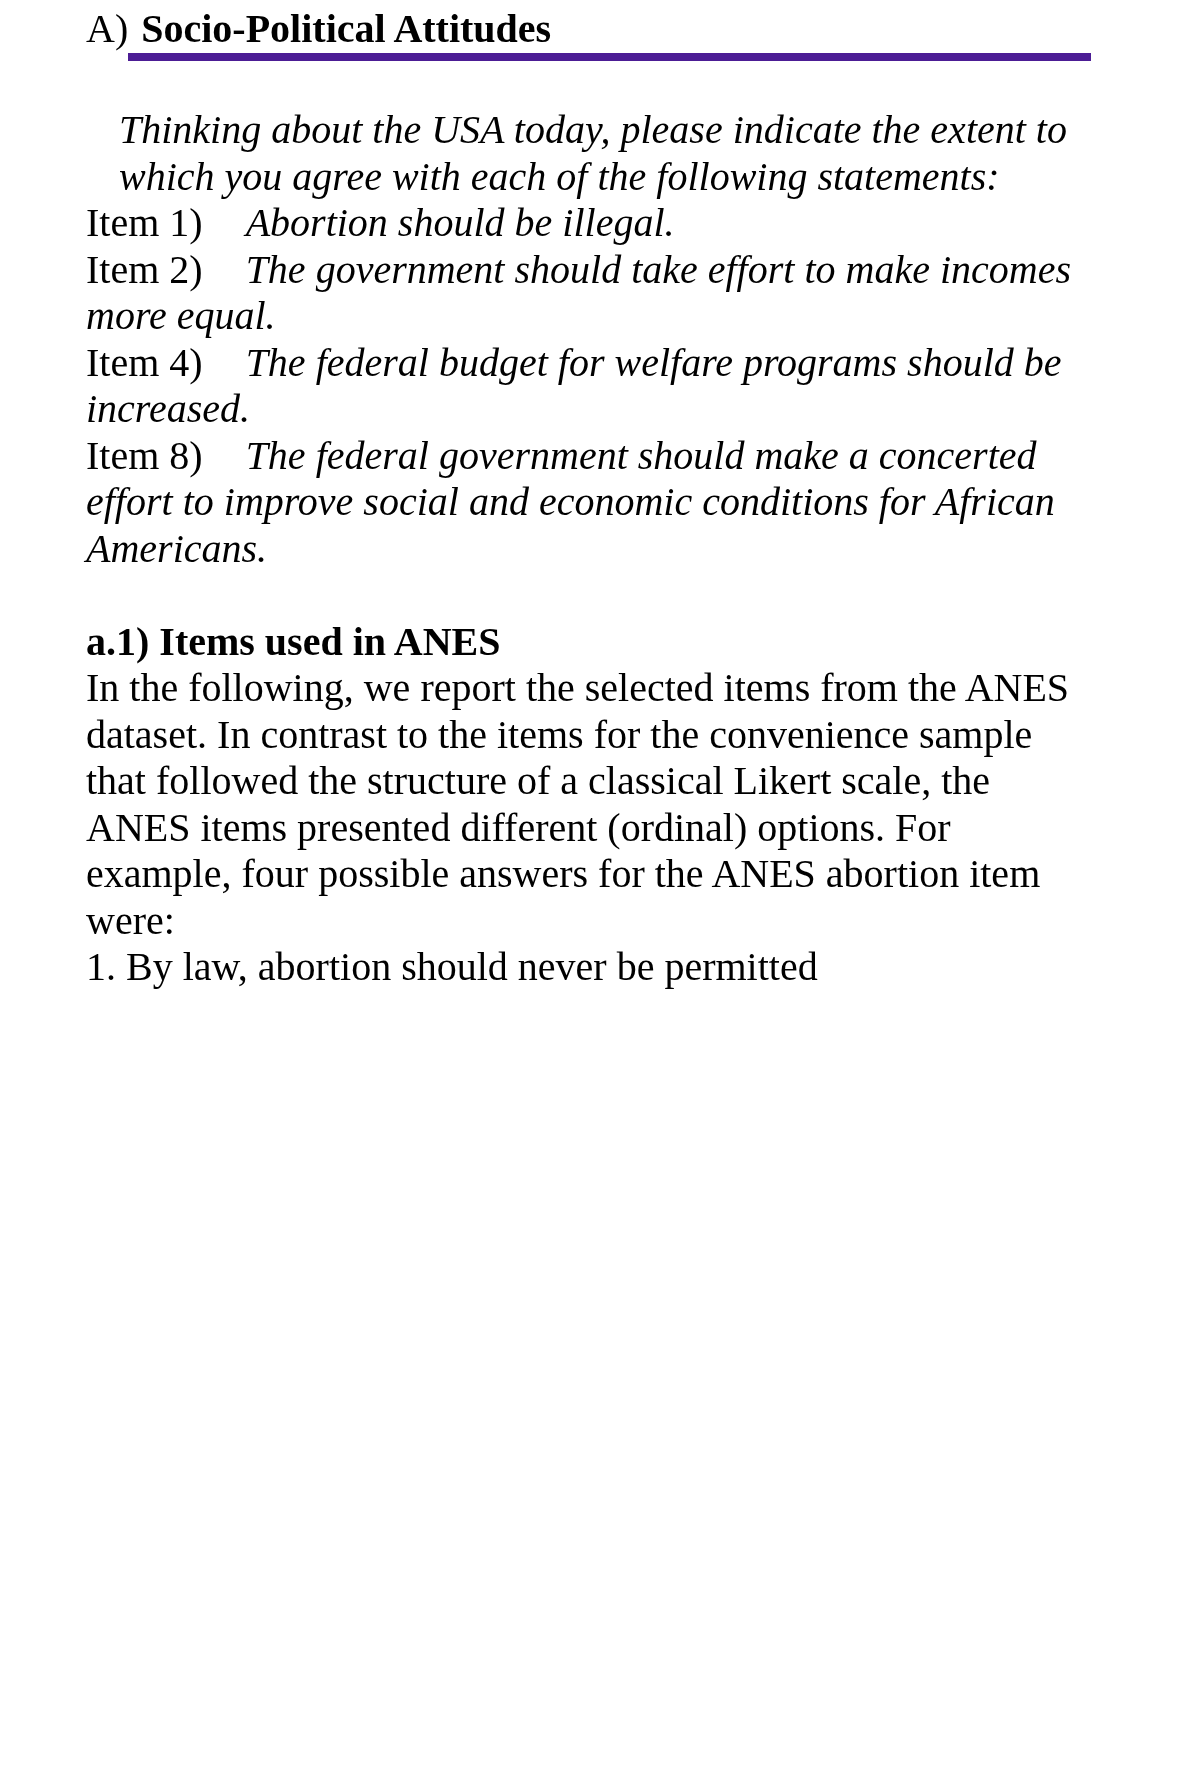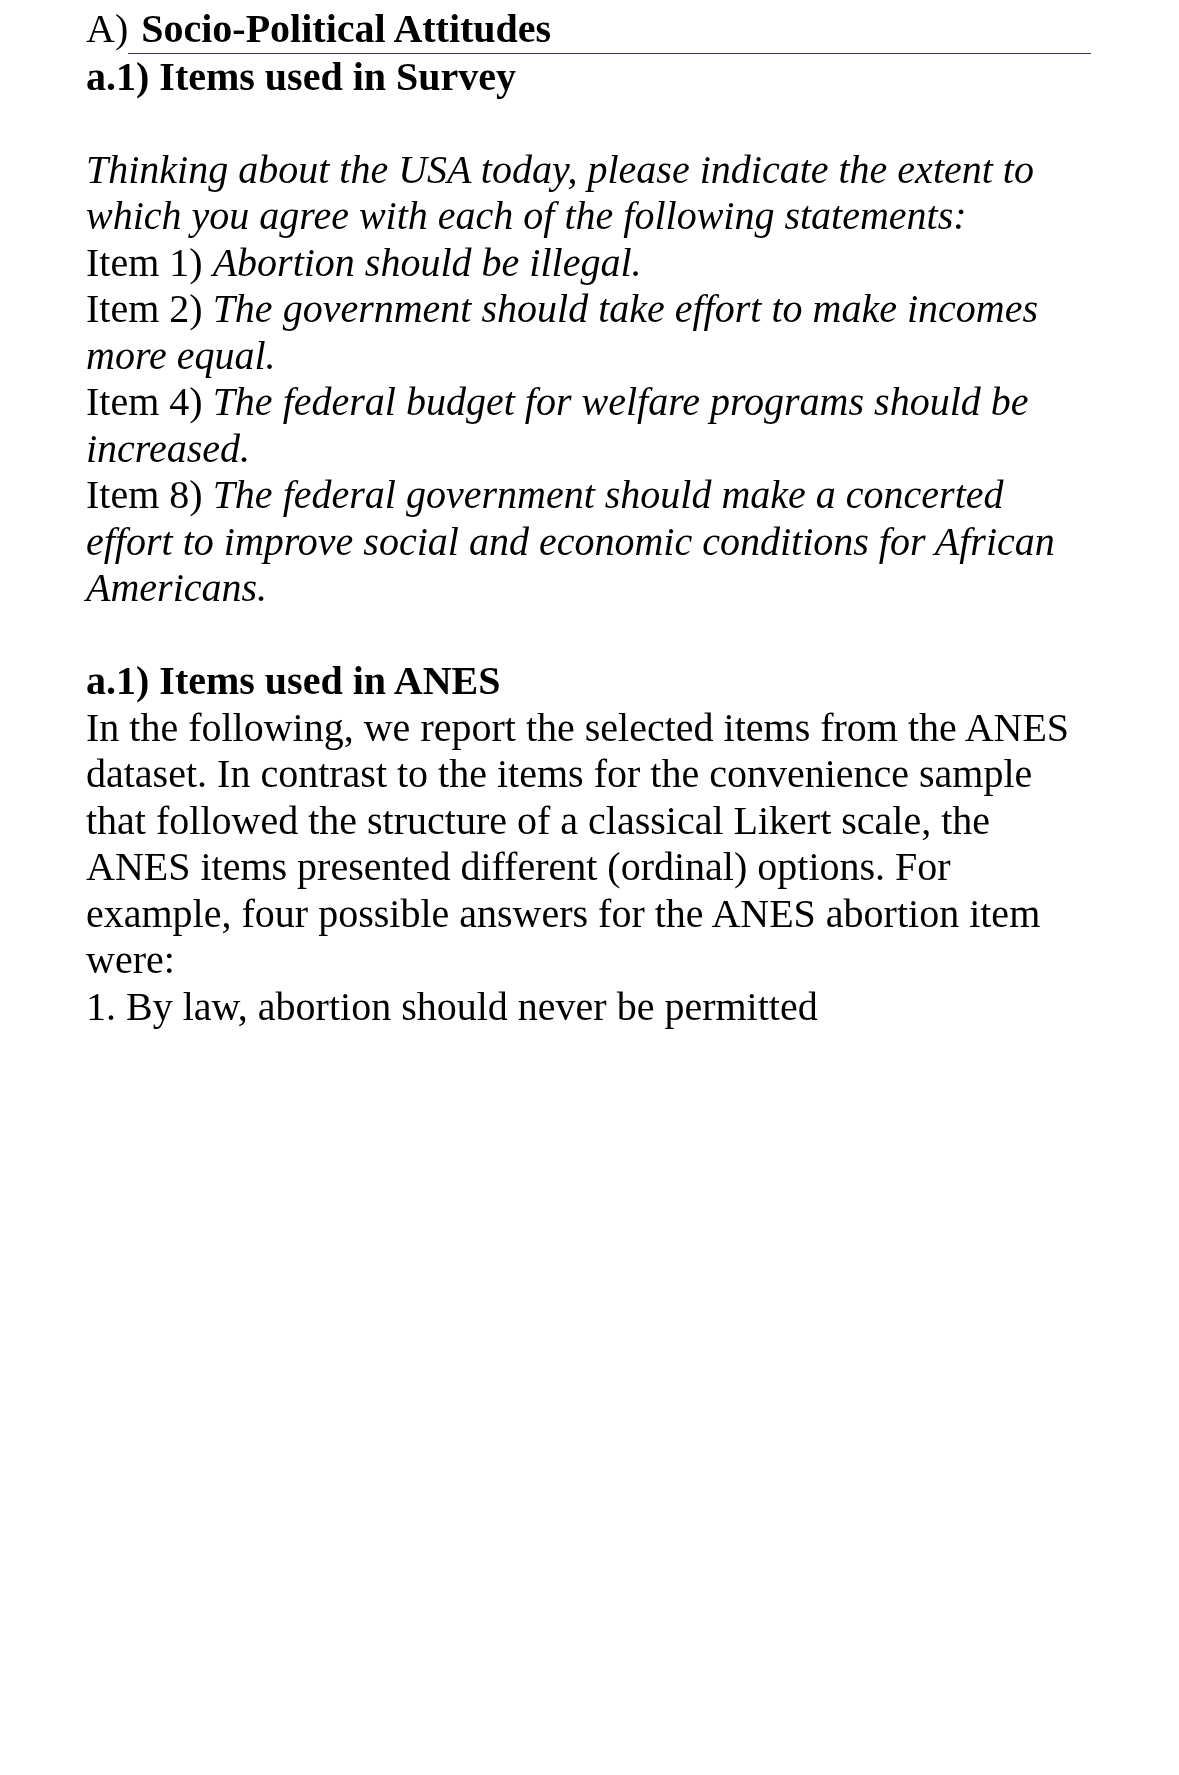--- a/index.html
+++ b/index.html
@@ -26,44 +26,44 @@
   }
   .heading-row {
     display: flex;
     align-items: baseline;
   }
   .section-label {
     white-space: pre;
   }
   .title-underline {
     flex: 1;
-    border-bottom: 1px solid #4c1d95;
+    border-bottom: 8px solid #4c1d95;
     padding-left: 13px;
   }
   .bold {
     font-weight: 700;
   }
   .italic {
     font-style: italic;
+    margin-left: 33px;
   }
   .spacer-line {
     height: 46.5px;
   }
 </style>
 </head>
 <body>
 
 <div class="page">
 
   <div class="heading-row">
     <span class="section-label">A)</span>
     <span class="title-underline"><span class="bold">Socio-Political Attitudes</span></span>
   </div>
 
-  <p class="bold">a.1) Items used in Survey</p>
 
   <div class="spacer-line"></div>
 
   <p class="italic">Thinking about the USA today, please indicate the extent to which you agree with each of the following statements:</p>
 
   <p><span>Item 1)</span>
 <span class="italic">Abortion should be illegal.</span></p>
 
   <p><span>Item 2)</span>
 <span class="italic">The government should take effort to make incomes more equal.</span></p>

